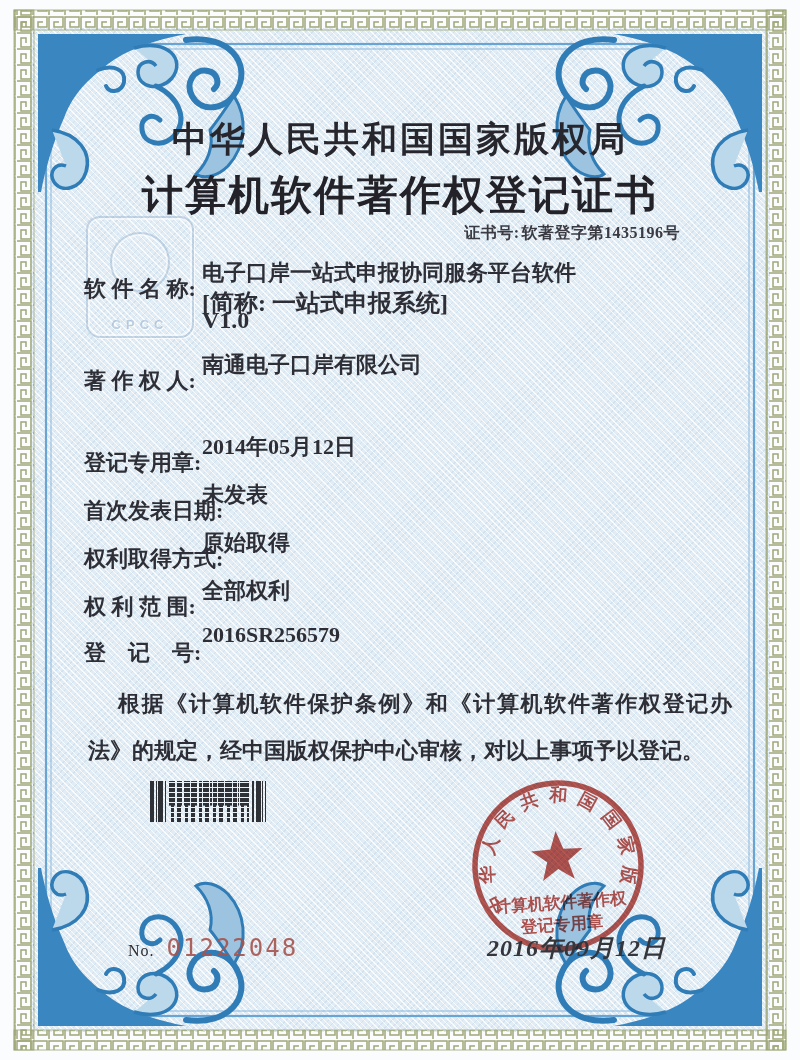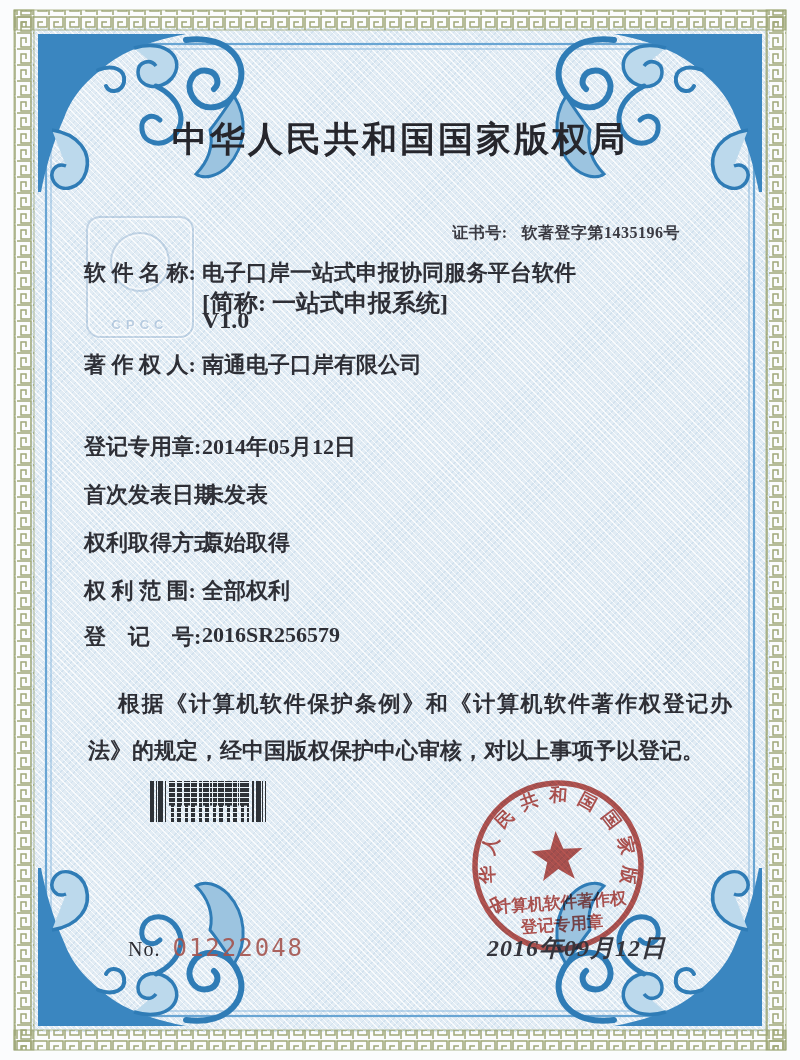--- a/index.html
+++ b/index.html
@@ -30,24 +30,24 @@
     font-size:35px; font-weight:700; letter-spacing:3px; color:#26262c;
   }
   .cert-title {
     position:absolute; left:0; top:168px; width:100%; text-align:center;
     font-size:41px; font-weight:700; letter-spacing:2px; color:#222228;
   }
   .cert-no-line {
     position:absolute; top:223px; right:120px;
     font-size:16px; font-weight:600; color:#3a3a42; letter-spacing:.5px;
   }
-  .cert-no-line .lbl { margin-right:14px; }
+  .cert-no-line .lbl { margin-right:2px; }
 
   .row { position:absolute; left:84px; font-size:22px; font-weight:600; color:#2e2f36; }
-  .row .lbl { position:absolute; left:0; white-space:nowrap; }
+  .row .lbl { position:absolute; left:0; white-space:nowrap;margin-top:16px; }
   .row .val { position:absolute; left:118px; white-space:nowrap; }
   .row-line { position:absolute; left:202px; font-size:24px; font-weight:600; color:#2e2f36; white-space:nowrap; }
 
   .statement {
     position:absolute; left:80px; top:672px; width:644px;
     font-size:22px; font-weight:600; line-height:47px;
     text-indent:30px; text-align:justify; color:#2e2f36; margin:8px;
   }
 
   
@@ -86,21 +86,21 @@
 
   .seal { position:absolute; left:462px; top:770px; width:192px; height:192px; z-index:6; opacity:.9; mix-blend-mode:multiply; }
 
   .issue-date {
     position:absolute; left:487px; top:932px; z-index:7;
     font-size:24px; font-weight:700; color:#35353c; letter-spacing:1px; white-space:nowrap;font-style:italic;
   }
   .serial {
     position:absolute; left:128px; top:934px; z-index:7; white-space:nowrap;
   }
-  .serial .prefix { font-size:20px; color:#2c2c32; letter-spacing:1px; }
+  .serial .prefix { font-size:16px; color:#2c2c32; letter-spacing:1px; }
   .serial .num {
     font-family:"DejaVu Sans Mono","Liberation Mono",monospace;
     font-size:24px; color:#a4544e; letter-spacing:2px; margin-left:12px; opacity:.9;
   }
 </style>
 </head>
 <body>
 
 <div class="page">
 
@@ -139,20 +139,21 @@
     <use href="#crn" transform="translate(762,1026) scale(-1,-1)"></use>
   </svg>
 
   <div class="emboss">
     <div class="circ"></div>
     <div class="letters">CPCC</div>
   </div>
 
   <div class="content">
     <div class="issuer">中华人民共和国国家版权局</div>
+    <div class="cert-title">计算机软件著作权登记证书</div>
 
     <div class="cert-no-line">
       <span class="lbl">证书号:</span><span>软著登字第1435196号</span>
     </div>
 
     <div class="row" style="top:258px">
       <span class="lbl">软 件 名 称:</span>
       <span class="val">电子口岸一站式申报协同服务平台软件</span>
     </div>
     <div class="row-line" style="top:287px">[简称: 一站式申报系统]</div>

